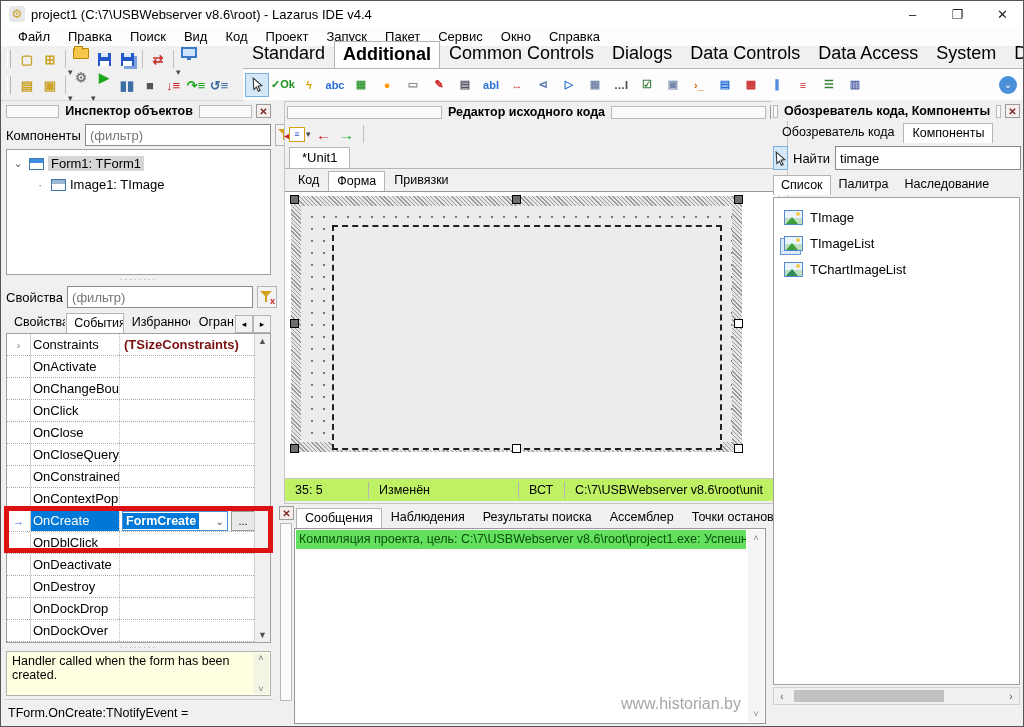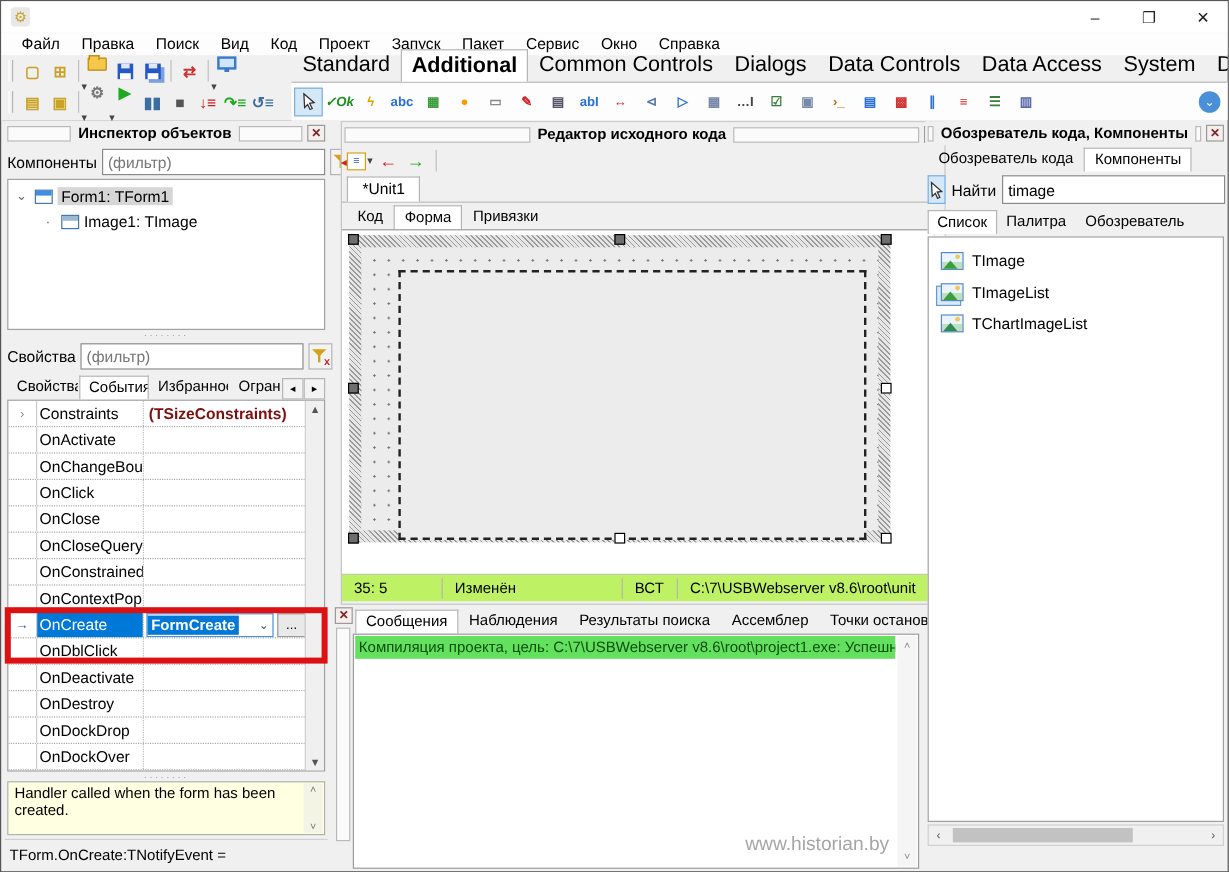--- a/index.html
+++ b/index.html
@@ -142,20 +142,21 @@
   #rp-hscroll { margin:2px; height:18px; background:#f0f0f0; border:1px solid #d0d0d0; display:flex; align-items:center; font-size:10px; color:#555; }
   #rp-thumb { height:12px; background:#c2c2c2; width:150px; margin-left:4px; }
   .hs-arrow { width:16px; text-align:center; }
   .spacer { flex:1; }
 </style>
 </head>
 <body>
 
 <div id="titlebar">
   <div id="app-icon">⚙</div>
+  <div id="title-text">project1 (C:\7\USBWebserver v8.6\root)  - Lazarus IDE v4.4</div>
   <div id="win-btns">
     <div class="win-btn">–</div>
     <div class="win-btn">❐</div>
     <div class="win-btn">✕</div>
   </div>
 </div>
 
 <div id="menubar">
     <span class="menu-item">Файл</span>
     <span class="menu-item">Правка</span>
@@ -246,21 +247,21 @@
       <span class="ptab">SynEdit</span>
       <span class="ptab">RTTI</span>
     </div>
   <div id="palette-icons">
     <div class="pal-ic sel">
       <svg width="13" height="15" viewBox="0 0 12 14">
           <path d="M2 1 L10 8 L6.5 8.5 L8.5 12.5 L6.8 13.3 L5 9.4 L2.6 11.8 Z" fill="#fff" stroke="#333" stroke-width="1"></path>
         </svg>
     </div>
 
-    <span class="pal-ic" style="color: rgb(26, 143, 26); font-style: italic;">✓Ok</span>
+    <span class="pal-ic" style="color: rgb(26, 143, 26);">✓Ok</span>
       <span class="pal-ic" style="color: rgb(224, 160, 0);">ϟ</span>
       <span class="pal-ic" style="color: rgb(42, 111, 214);">abc</span>
       <span class="pal-ic" style="color: rgb(59, 158, 59);">▦</span>
       <span class="pal-ic" style="color: rgb(255, 153, 0);">●</span>
       <span class="pal-ic" style="color: rgb(138, 138, 138);">▭</span>
       <span class="pal-ic" style="color: rgb(204, 34, 34);">✎</span>
       <span class="pal-ic" style="color: rgb(85, 85, 102);">▤</span>
       <span class="pal-ic" style="color: rgb(42, 111, 214);">abI</span>
       <span class="pal-ic" style="color: rgb(204, 51, 51);">↔</span>
       <span class="pal-ic" style="color: rgb(85, 119, 170);">⊲</span>
@@ -508,21 +509,21 @@
           <path d="M2 1 L10 8 L6.5 8.5 L8.5 12.5 L6.8 13.3 L5 9.4 L2.6 11.8 Z" fill="#fff" stroke="#333" stroke-width="1"></path>
         </svg>
     </span>
     <label>Найти</label>
     <input class="txt-input" style="flex: 1 1 0%; height: 24px;" value="timage">
 
   </div>
   <div id="rp-tabs2" class="oi-tabs" style="display:flex;align-items:flex-end;height:22px;padding:0 2px;">
       <span class="oi-tab active">Список</span>
       <span class="oi-tab">Палитра</span>
-      <span class="oi-tab">Обозреватель</span>
+      <span class="oi-tab">Наследование</span>
     </div>
   <div id="comp-list">
       <div class="cl-item">
         <span class="pic "></span>
         <span>TImage</span>
       </div>
       <div class="cl-item">
         <span class="pic stack"></span>
         <span>TImageList</span>
       </div>

